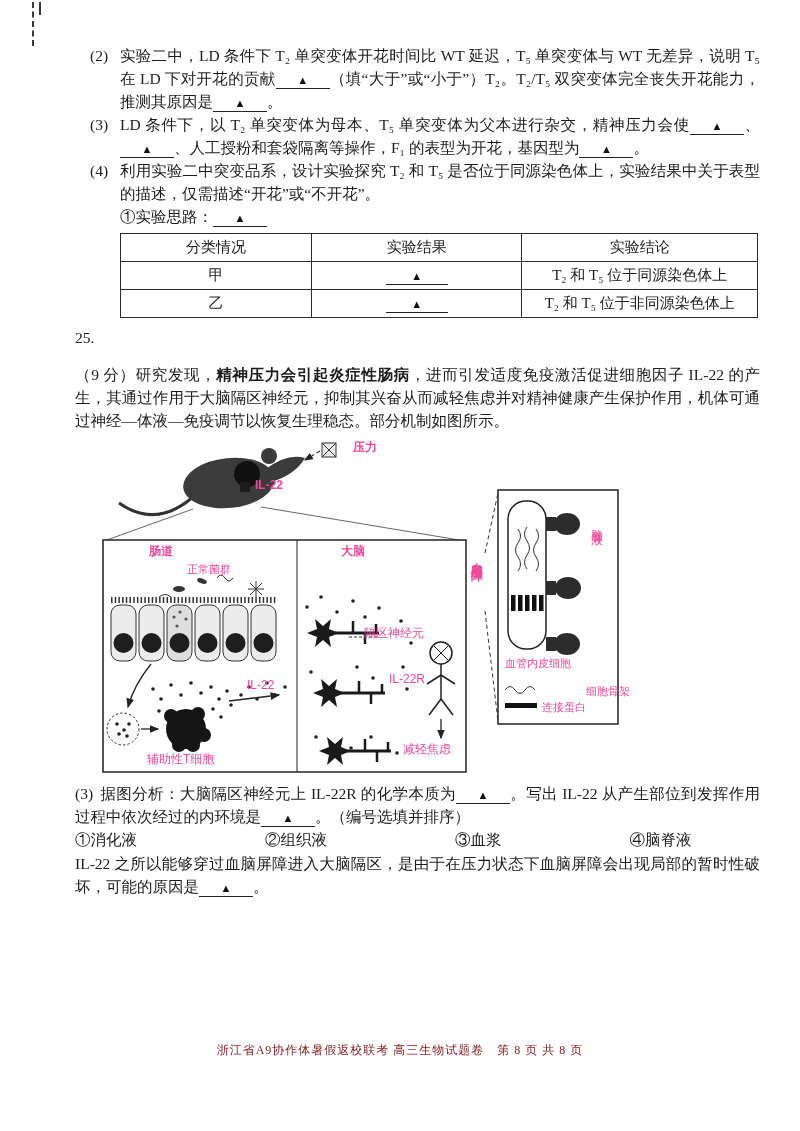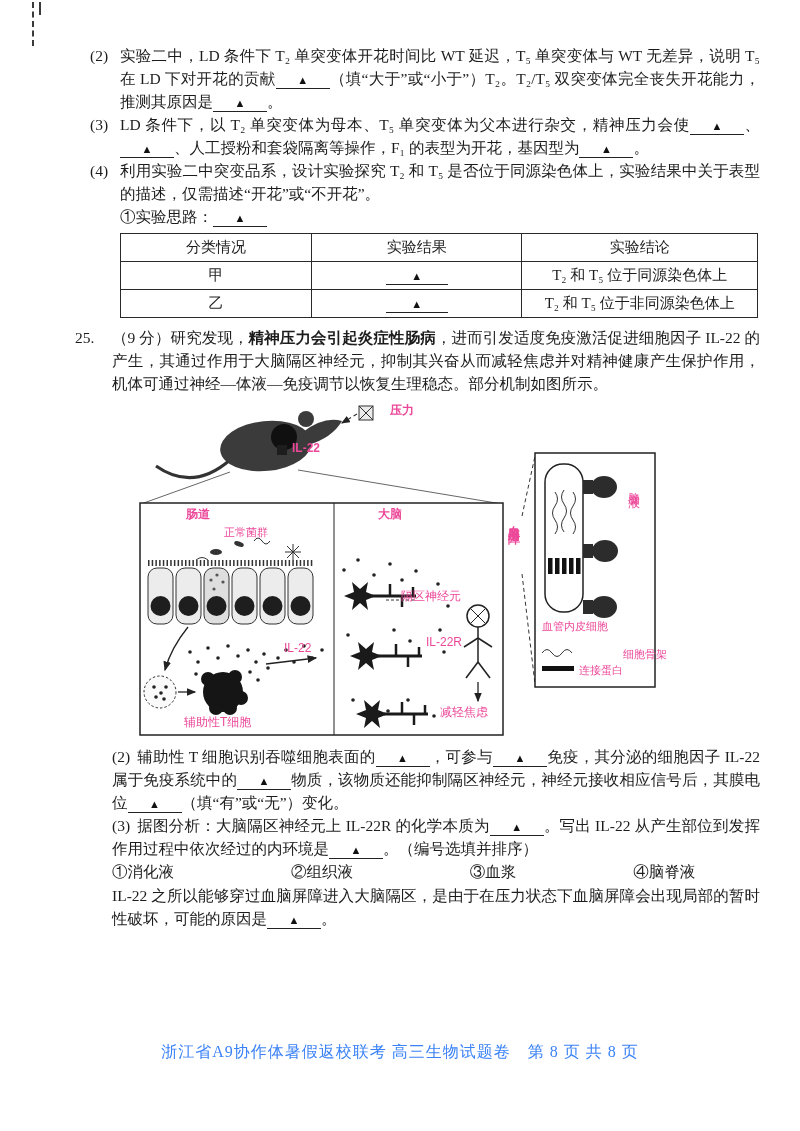--- a/index.html
+++ b/index.html
@@ -23,34 +23,34 @@
   .blank {
     display:inline-block; min-width:54px; padding:0 3px;
     border-bottom:1.3px solid #222; text-align:center;
     font-size:11px; line-height:15px; vertical-align:baseline; color:#111;
   }
   .tblank { min-width:62px; }
   
   table.qtable { border-collapse:collapse; margin:5px 2px 8px 45px; width:638px; table-layout:fixed; }
   .qtable th,.qtable td { border:1.5px solid #2a2a2a; text-align:center; height:28px; font-weight:normal; font-size:15px; padding:0 4px; }
   
-  .q25 { display:flex; margin-top:6px; }
+  .q25 { display:flex; margin-top:6px;flex-direction:column; }
   .q25 .qnum25 { flex:0 0 37px; line-height:23px; }
   .q25 .q25body { flex:1; }
   .bseg { font-weight:bold; }
   .pn { margin-right:7px; }
   .options { display:flex; justify-content:space-between; width:90%; line-height:24px; }
   
   .diagram { position:relative; width:520px; height:338px; margin:5px 0 7px 26px; }
   .diagram svg { position:absolute; left:0; top:0; }
   .dlbl { position:absolute; font-family:"Liberation Sans","DejaVu Sans",sans-serif; font-size:12px; color:#ec4899; white-space:nowrap; line-height:13px; }
   .dlbl.sm { font-size:11px; }
   .dlbl.bold { font-weight:bold; }
   .dlbl.vert { writing-mode:vertical-rl; text-orientation:upright; letter-spacing:2px; }
-  .footer { position:absolute; left:0; right:0; top:1042px; text-align:center; font-size:16px; color:#3b82f6; letter-spacing:1px; }
+  .footer { position:absolute; left:0; right:0; top:1042px; text-align:center; font-size:12px; color:#7f1d1d; letter-spacing:1px; }
 </style>
 </head>
 <body>
 
 <div class="page">
   <div class="bind1"></div>
   <div class="bind2"></div>
 
   <div class="content">
 
@@ -288,21 +288,20 @@
           <div class="dlbl" style="left:288px;top:236px;">IL-22R</div>
           <div class="dlbl" style="left:46px;top:316px;">辅助性T细胞</div>
           <div class="dlbl" style="left:302px;top:306px;">减轻焦虑</div>
           <div class="dlbl vert" style="left:489px;top:82px;">脑脊液</div>
           <div class="dlbl sm" style="left:404px;top:220px;">血管内皮细胞</div>
           <div class="dlbl sm" style="left:441px;top:248px;margin-left:44px;">细胞骨架</div>
           <div class="dlbl sm" style="left:441px;top:264px;">连接蛋白</div>
         </div>
 
 
-        <p class="just"><span class="pn">(2)</span><span>辅助性 T 细胞识别吞噬细胞表面的</span><span class="blank">▲</span><span>，可参与</span><span class="blank">▲</span><span>免疫，其分泌的细胞因子 IL-22 属于免疫系统中的</span><span class="blank">▲</span><span>物质，该物质还能抑制隔区神经元，神经元接收相应信号后，其膜电位</span><span class="blank">▲</span><span>（填“有”或“无”）变化。</span></p>
 
         <p class="just"><span class="pn">(3)</span><span>据图分析：大脑隔区神经元上 IL-22R 的化学本质为</span><span class="blank">▲</span><span>。写出 IL-22 从产生部位到发挥作用过程中依次经过的内环境是</span><span class="blank">▲</span><span>。（编号选填并排序）</span></p>
 
         <div class="options">
           <span>①消化液</span>
           <span>②组织液</span>
           <span>③血浆</span>
           <span>④脑脊液</span>
         </div>
 

